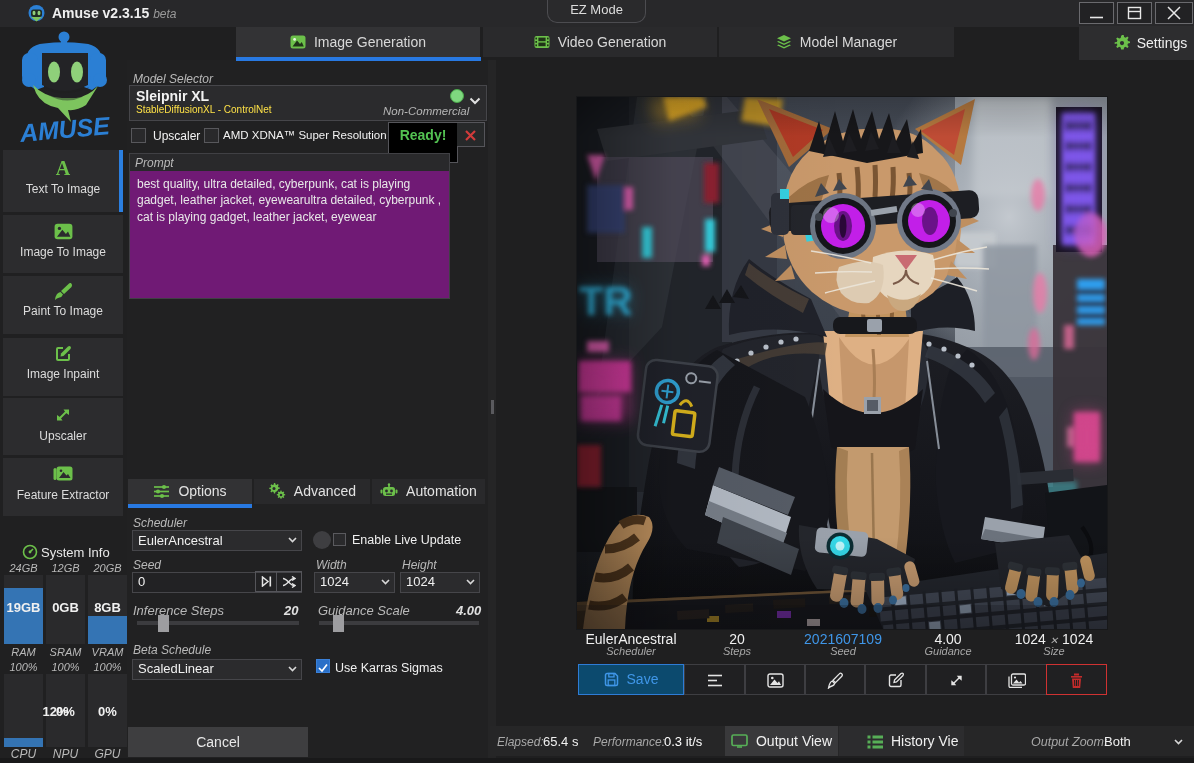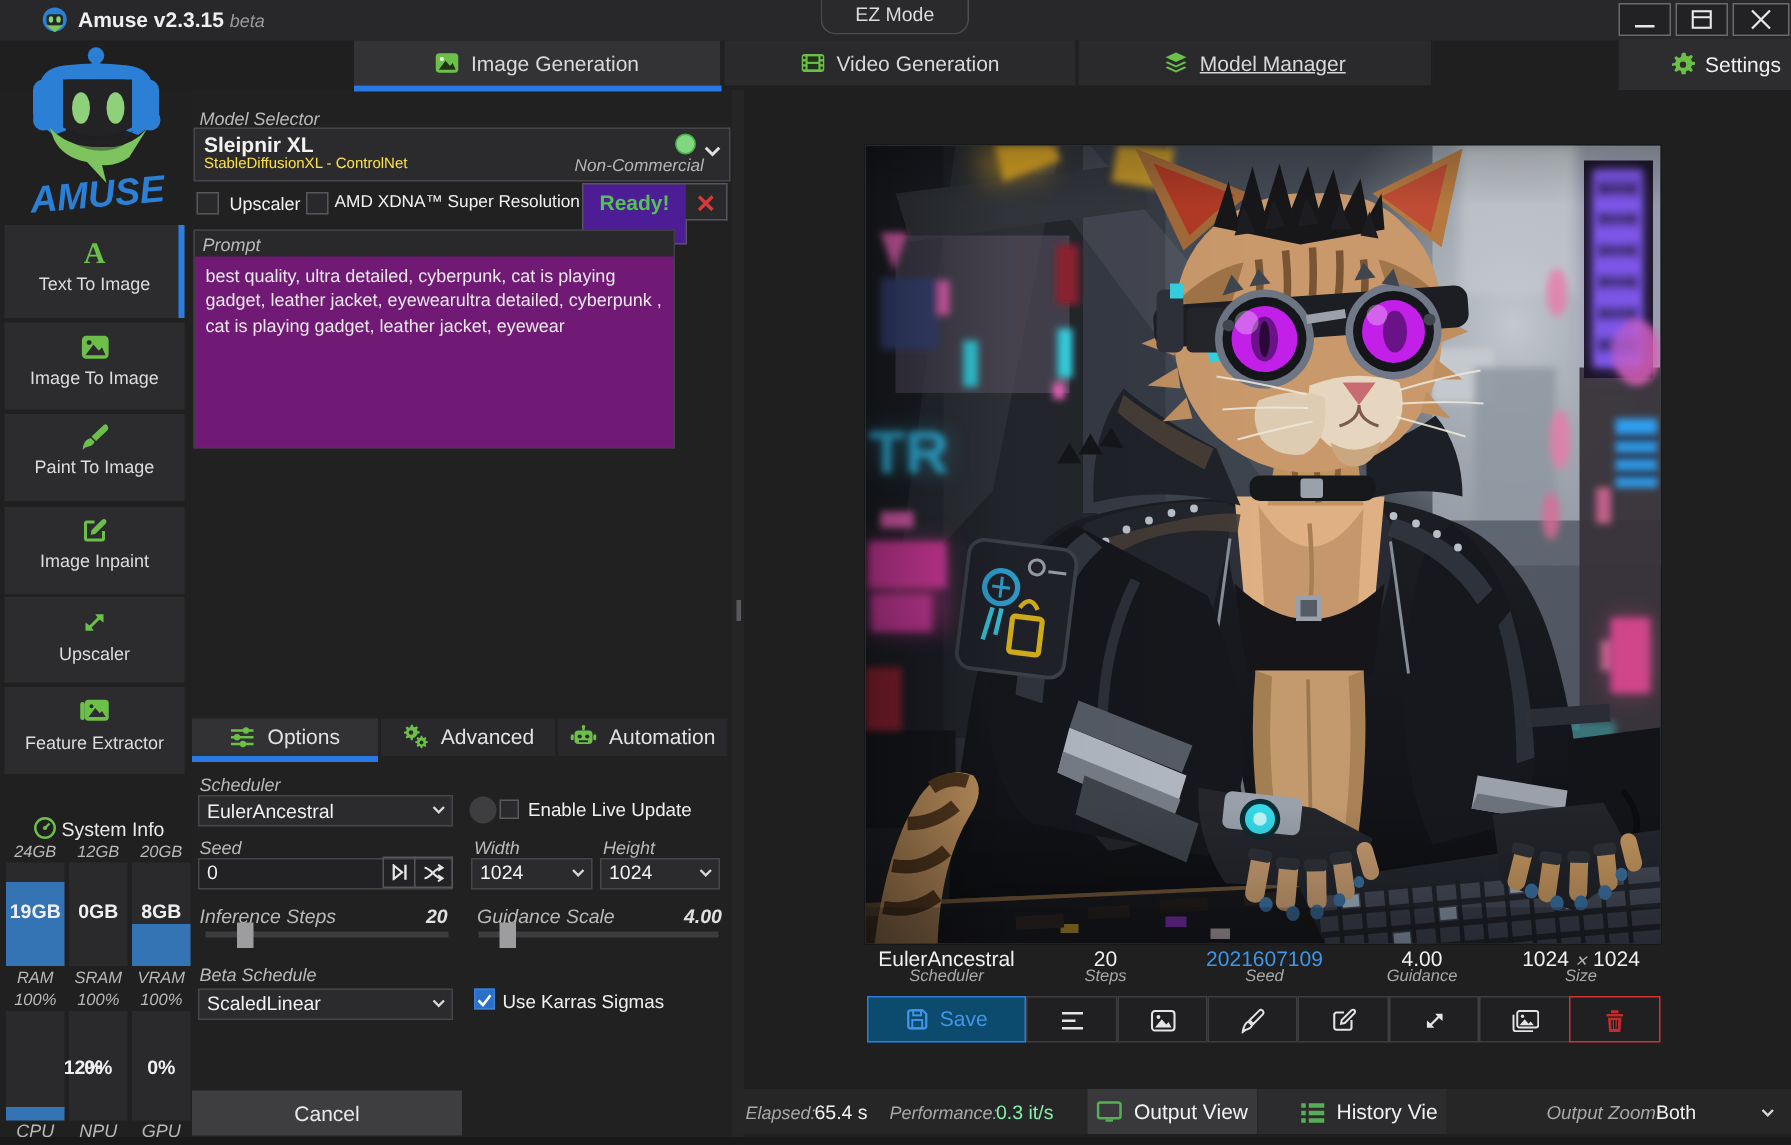--- a/index.html
+++ b/index.html
@@ -10,21 +10,21 @@
 #titlebar { left:0; top:0; width:1194px; height:27px; background:#28282a; }
 #apptitle { left:52px; top:5px; font-size:14px; font-weight:bold; color:#efefef; }
 #apptitle .beta { font-weight:normal; font-style:italic; color:#9a9a9a; font-size:12px;text-align:center; }
 #ezmode { left:547px; top:-1px; width:99px; height:24px; background:#2a2a2c; border:1px solid #4c4c50; border-top:none; border-radius:0 0 10px 10px; color:#dcdcdc; font-size:13px; text-align:center; line-height:22px; }
 .winbtn { top:2px; width:35px; height:22px; border:1px solid #6a6a6e; background:#222224; color:#e8e8e8; text-align:center; }
 #settingsbtn { left:1079px; top:26px; width:115px; height:35px; background:#2d2d2f; color:#efefef; font-size:14px; line-height:35px; text-align:center;padding-left:28px; }
 
 .maintab { top:27px; height:30px; background:#2a2a2c; color:#d8d8d8; font-size:14px; text-align:center; line-height:30px; border-right:1px solid #1f1f20; }
 #mtab1 { left:236px; width:245px; background:#333335; }
 #mtab2 { left:483px; width:235px; }
-#mtab3 { left:719px; width:236px;text-decoration:underline; }
+#mtab3 { left:719px; width:236px; }
 #mtab1u { left:236px; top:57px; width:245px; height:4px; background:#2879e2; }
 .tabico { display:inline-block; vertical-align:-3px; margin-right:8px; }
 
 #sidebar { left:0; top:60px; width:127px; height:703px; background:#202021; }
 .sbtn { left:3px; width:120px; height:58px; background:#2c2c2e; text-align:center; color:#dcdcdc; font-size:12px; }
 .sbtn .ic { margin-top:9px; height:22px; }
 .sbtn .lb { margin-top:1px; }
 #activebar { left:119px; top:150px; width:4px; height:62px; background:#2b7fe0; }
 .silabel { font-style:italic; color:#b9b9b9; font-size:11px; text-align:center; }
 .sibar { background:#2a2a2c; }
@@ -219,21 +219,21 @@
 <div class="abs" style="left:383px;top:105px;font-style:italic;color:#b5b5b5;font-size:11.5px;">Non-Commercial</div>
 <div class="abs" style="left:469px;top:97px;">
       <svg width="12" height="8" viewBox="0 0 12 8" style="display:block">
         <path d="M1.5 1.5 L6 6 L10.5 1.5" fill="none" stroke="#e0e0e0" stroke-width="2"></path>
       </svg>
     </div>
 <div class="abs" style="left:131px;top:128px;width:15px;height:15px;background:#29292b;border:1px solid #58585c;"></div>
 <div class="abs" style="left:153px;top:129px;color:#f2f2f2;font-size:12px;">Upscaler</div>
 <div class="abs" style="left:204px;top:128px;width:15px;height:15px;background:#29292b;border:1px solid #58585c;"></div>
 <div class="abs" style="left:223px;top:129px;color:#f2f2f2;font-size:11.5px;">AMD XDNA™ Super Resolution</div>
-<div class="abs" style="left:388px;top:122px;width:70px;height:41px;border:1px solid #55555a;background:#4c1d95;color:#53c252;font-size:14px;font-weight:bold;text-align:center;line-height:24px;">Ready!</div>
+<div class="abs" style="left:388px;top:122px;width:70px;height:41px;border:1px solid #55555a;background:#000000;color:#53c252;font-size:14px;font-weight:bold;text-align:center;line-height:24px;">Ready!</div>
 <div class="abs" style="left:457px;top:122px;width:28px;height:25px;border:1px solid #55555a;border-left:none;background:#27292a;text-align:center;"><svg width="11" height="11" viewBox="0 0 11 11" style="margin-top:7px;">
         <path d="M1 1 L10 10 M10 1 L1 10" stroke="#d23b3b" stroke-width="2.2"></path>
       </svg></div>
 
 <div class="abs pbox" style="top:153px;height:146px;">
 <div class="ptop ilabel">Prompt</div>
 <div class="ptext">best quality, ultra detailed, cyberpunk, cat is playing gadget, leather jacket, eyewearultra detailed, cyberpunk , cat is playing gadget, leather jacket, eyewear</div>
 </div>
 
 <div class="abs otab" style="left:128px;width:124px;background:#323234;"><svg class="tabico" width="17" height="15" viewBox="0 0 17 15">
@@ -777,21 +777,21 @@
           <line x1="4.6" y1="7" x2="4.8" y2="13"></line>
           <line x1="6.5" y1="7" x2="6.5" y2="13"></line>
           <line x1="8.4" y1="7" x2="8.2" y2="13"></line>
         </g>
       </svg></div>
 
 <div class="abs" id="statusbar"></div>
 <div class="abs itl" style="left:497px;top:735px;">Elapsed:</div>
 <div class="abs" style="left:543px;top:734px;color:#f0f0f0;font-size:13px;">65.4 s</div>
 <div class="abs itl" style="left:593px;top:735px;">Performance:</div>
-<div class="abs" style="left:664px;top:734px;color:#86efac;font-size:13px;">0.3 it/s</div>
+<div class="abs" style="left:664px;top:734px;color:#ffffff;font-size:13px;">0.3 it/s</div>
 <div class="abs" style="left:725px;top:726px;width:113px;height:30px;background:#39393b;color:#f0f0f0;font-size:14px;text-align:center;line-height:30px;"><svg width="17" height="15" viewBox="0 0 17 15" style="vertical-align:-3px;margin-right:8px;">
         <rect x="1" y="1" width="15" height="10.5" rx="1.5" fill="none" stroke="#57ae57" stroke-width="1.7"></rect>
         <rect x="6" y="12.2" width="5" height="1.6" fill="#57ae57"></rect>
       </svg>Output View</div>
 <div class="abs" style="left:839px;top:726px;width:125px;height:30px;background:#2c2c2e;color:#f0f0f0;font-size:14px;line-height:30px;overflow:hidden;"><svg width="16" height="14" viewBox="0 0 16 14" style="vertical-align:-2.5px;margin:0 8px 0 28px;">
         <g fill="#57ae57">
           <rect x="0.5" y="0.5" width="3" height="3"></rect>
           <rect x="0.5" y="5.5" width="3" height="3"></rect>
           <rect x="0.5" y="10.5" width="3" height="3"></rect>
           <rect x="5.5" y="0.5" width="10.5" height="3"></rect>

